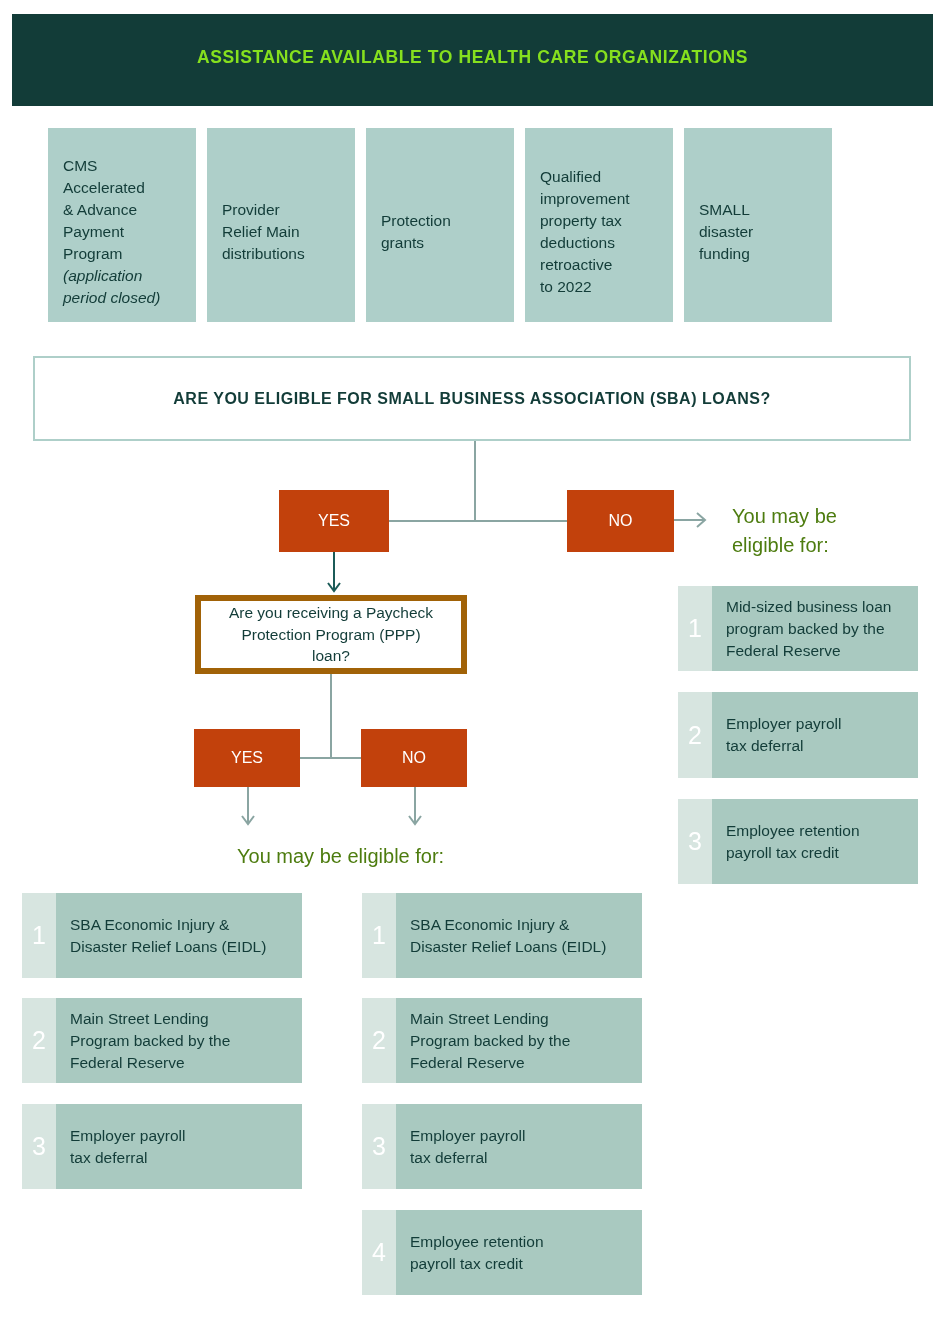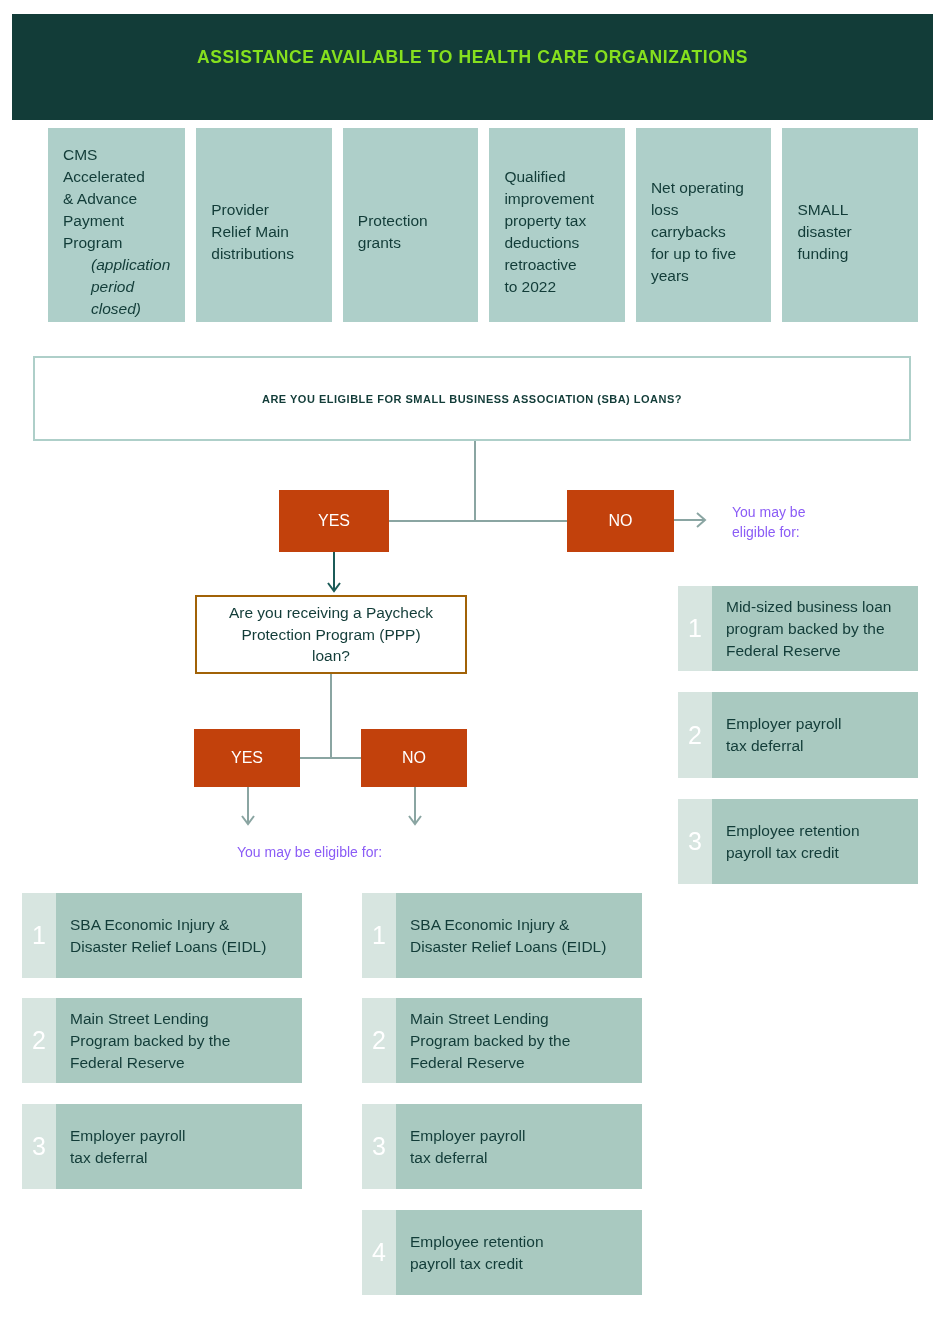--- a/index.html
+++ b/index.html
@@ -15,21 +15,21 @@
     color: #13322f;
     overflow: hidden;
   }
 
   
   .banner {
     position: absolute;
     left: 12px;
     top: 14px;
     width: 921px;
-    height: 106px;
+    height: 92px;
     background: #123c38;
   }
   .banner-title {
     position: absolute;
     left: 0;
     right: 0;
     top: 33px;
     text-align: center;
     color: #86e01e;
     font-size: 17.5px;
@@ -59,53 +59,52 @@
   .tile-text {
     font-size: 15.5px;
     line-height: 1.42;
     color: #123c38;
     white-space: pre-line;
   }
   .tile-note {
     display: block;
     font-style: italic;
     white-space: pre-line;
-    margin-left: 28px;
   }
 
   
   .qbox-sba {
     position: absolute;
     left: 33px;
     top: 356px;
     width: 878px;
     height: 85px;
     box-sizing: border-box;
     border: 2px solid #aecfc9;
     background: #ffffff;
     display: flex;
     align-items: center;
     justify-content: center;
   }
   .qbox-sba-text {
-    font-size: 11px;
+    font-size: 16px;
     font-weight: bold;
     color: #123c38;
     letter-spacing: 0.5px;
   }
 
   
   .qbox-ppp {
     position: absolute;
     left: 195px;
     top: 595px;
     width: 272px;
     height: 79px;
     box-sizing: border-box;
-    border: 2px solid #a16207;
+    border: 6px solid #a16207;
     background: #ffffff;
     display: flex;
     align-items: center;
     justify-content: center;
   }
   .qbox-ppp-text {
     font-size: 15.5px;
     line-height: 1.4;
     text-align: center;
     color: #123c38;
@@ -131,23 +130,23 @@
   .line {
     position: absolute;
     background: #8aa5a2;
   }
 
   .arrow-svg { position: absolute; overflow: visible; }
 
   
   .caption {
     position: absolute;
-    font-size: 14px;
+    font-size: 20px;
     line-height: 1.45;
-    color: #8b5cf6;
+    color: #4d7c0f;
     white-space: pre-line;
   }
   #caption-right { left: 732px; top: 502px; }
   #caption-center { left: 237px; top: 842px; }
 
   
   .card {
     position: absolute;
     display: flex;
     background: #a9c9c0;
@@ -208,27 +207,20 @@
   </div>
   <div class="tile">
     <div class="tile-text">Qualified
 improvement
 property tax
 deductions
 retroactive
 to 2022</div>
   </div>
   <div class="tile">
-    <div class="tile-text">Net operating
-loss
-carrybacks
-for up to five
-years</div>
-  </div>
-  <div class="tile">
     <div class="tile-text">SMALL
 disaster
 funding</div>
   </div>
 </div>
 
 <div class="qbox-sba">
   <div class="qbox-sba-text">ARE YOU ELIGIBLE FOR SMALL BUSINESS ASSOCIATION (SBA) LOANS?</div>
 </div>
 

